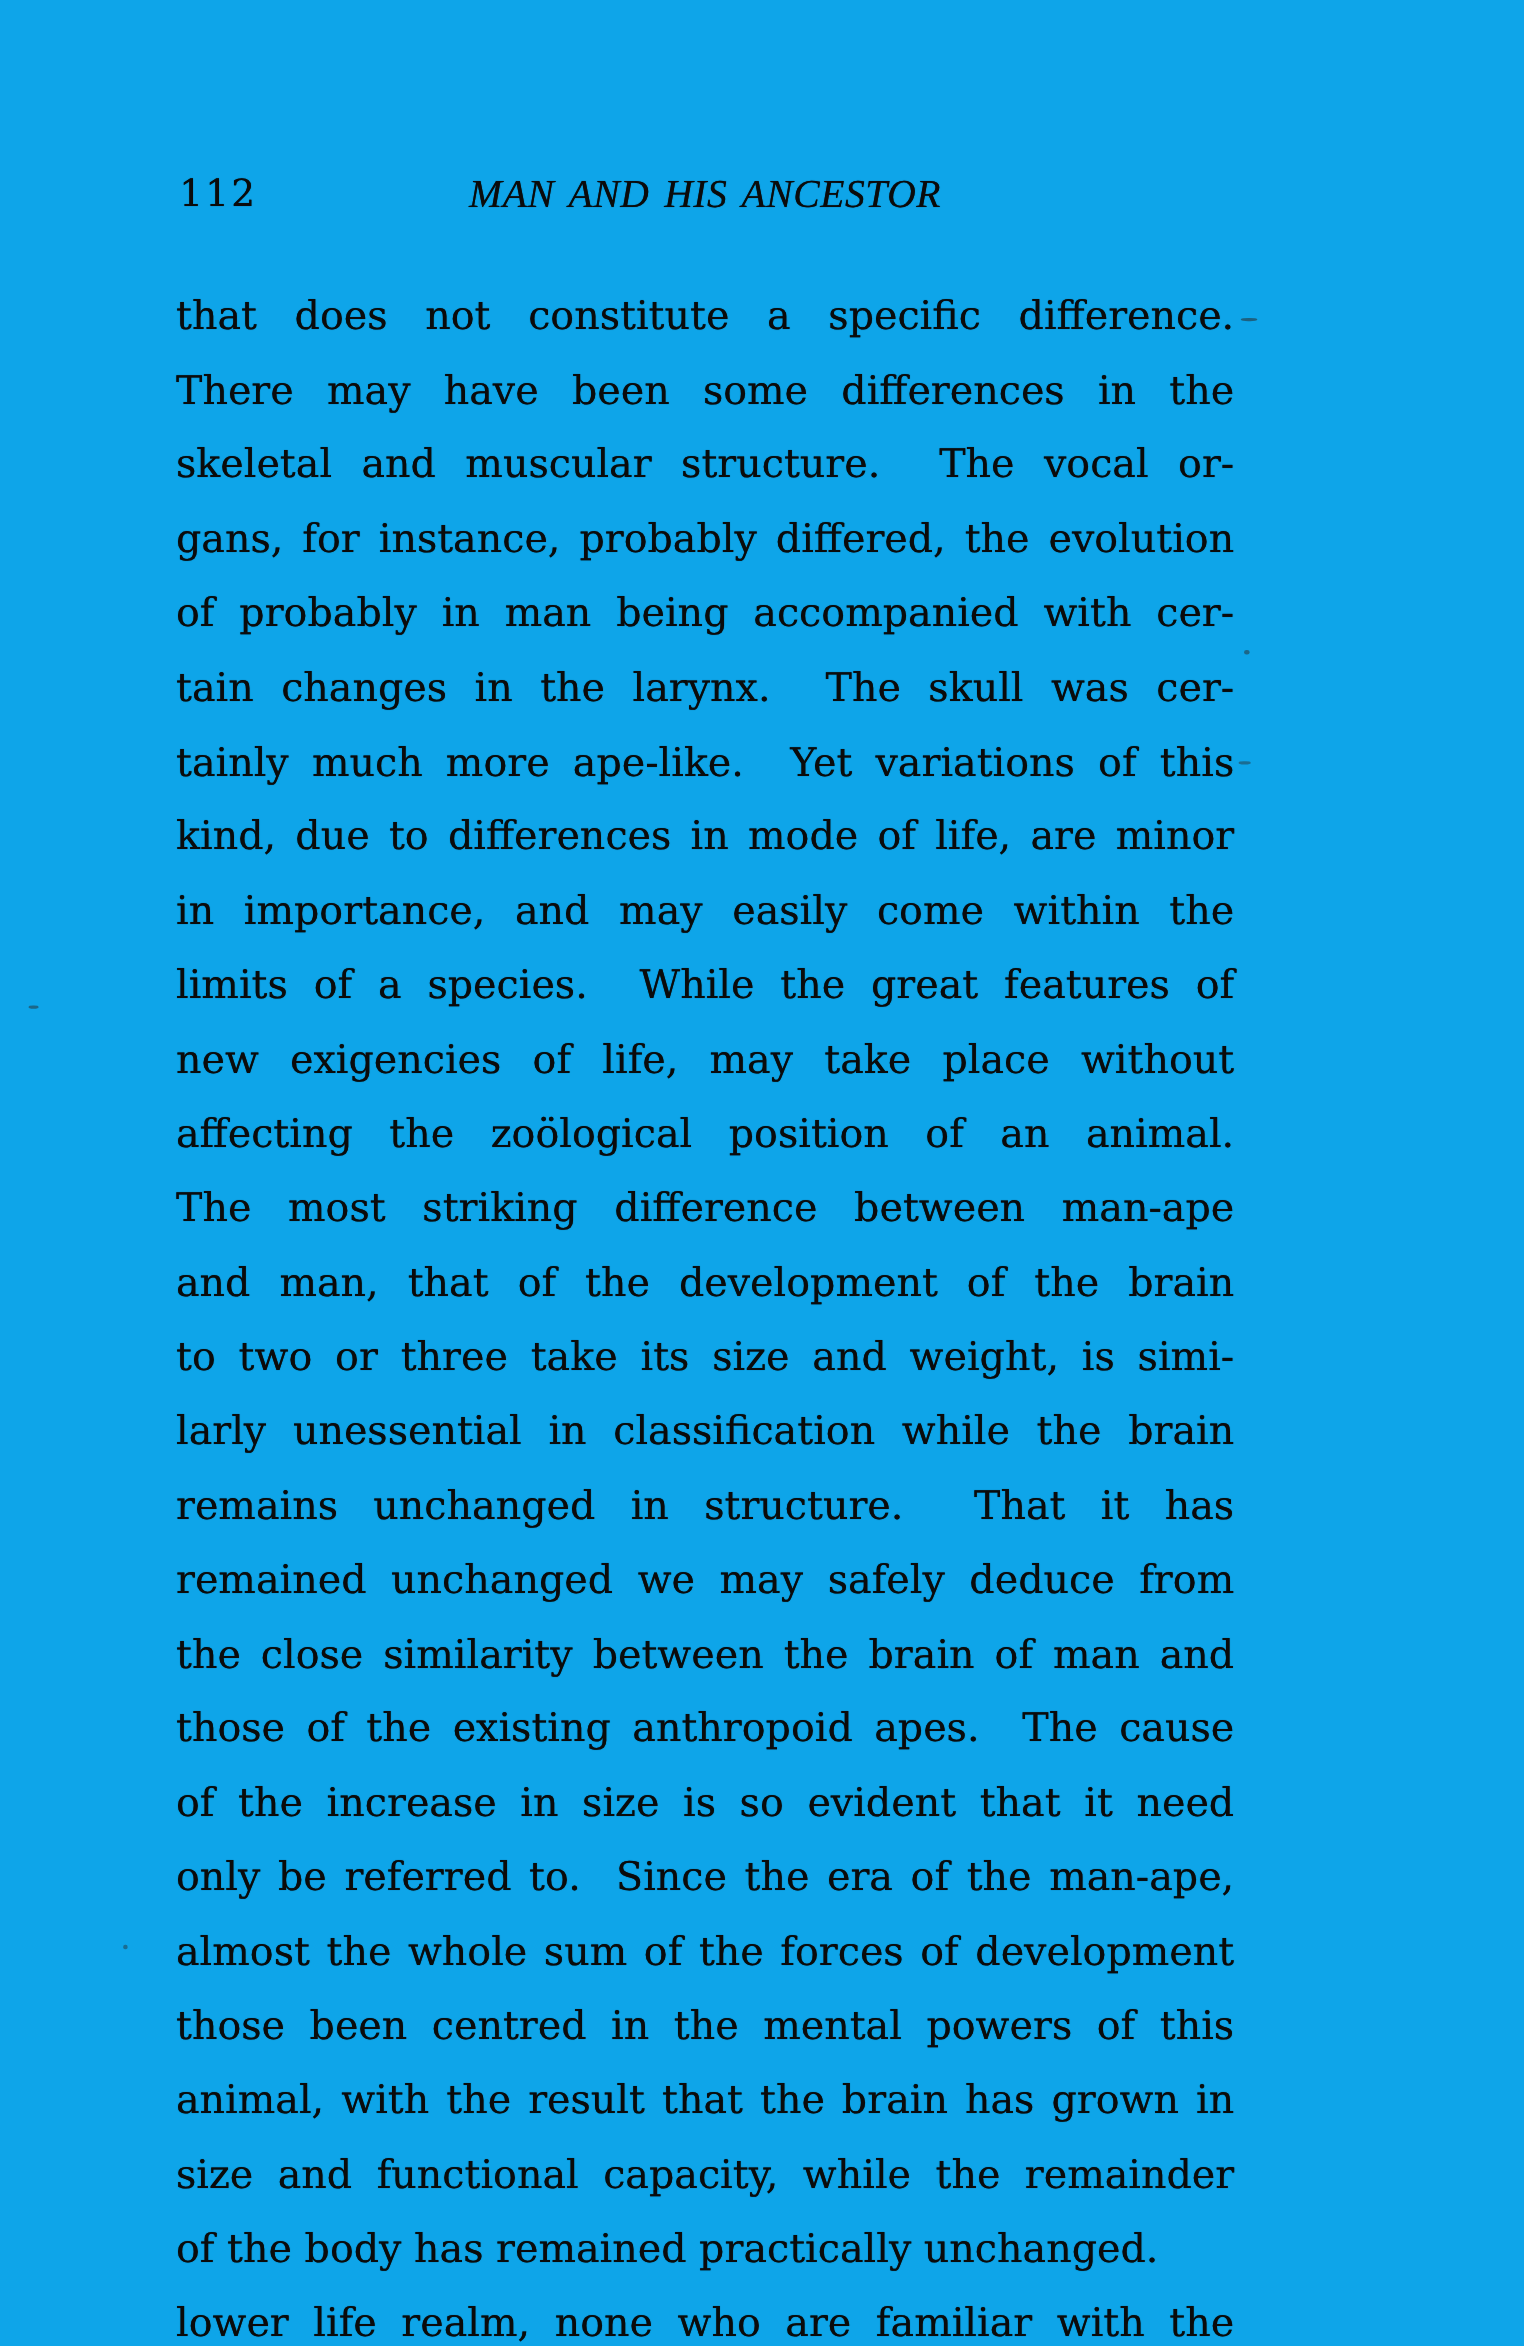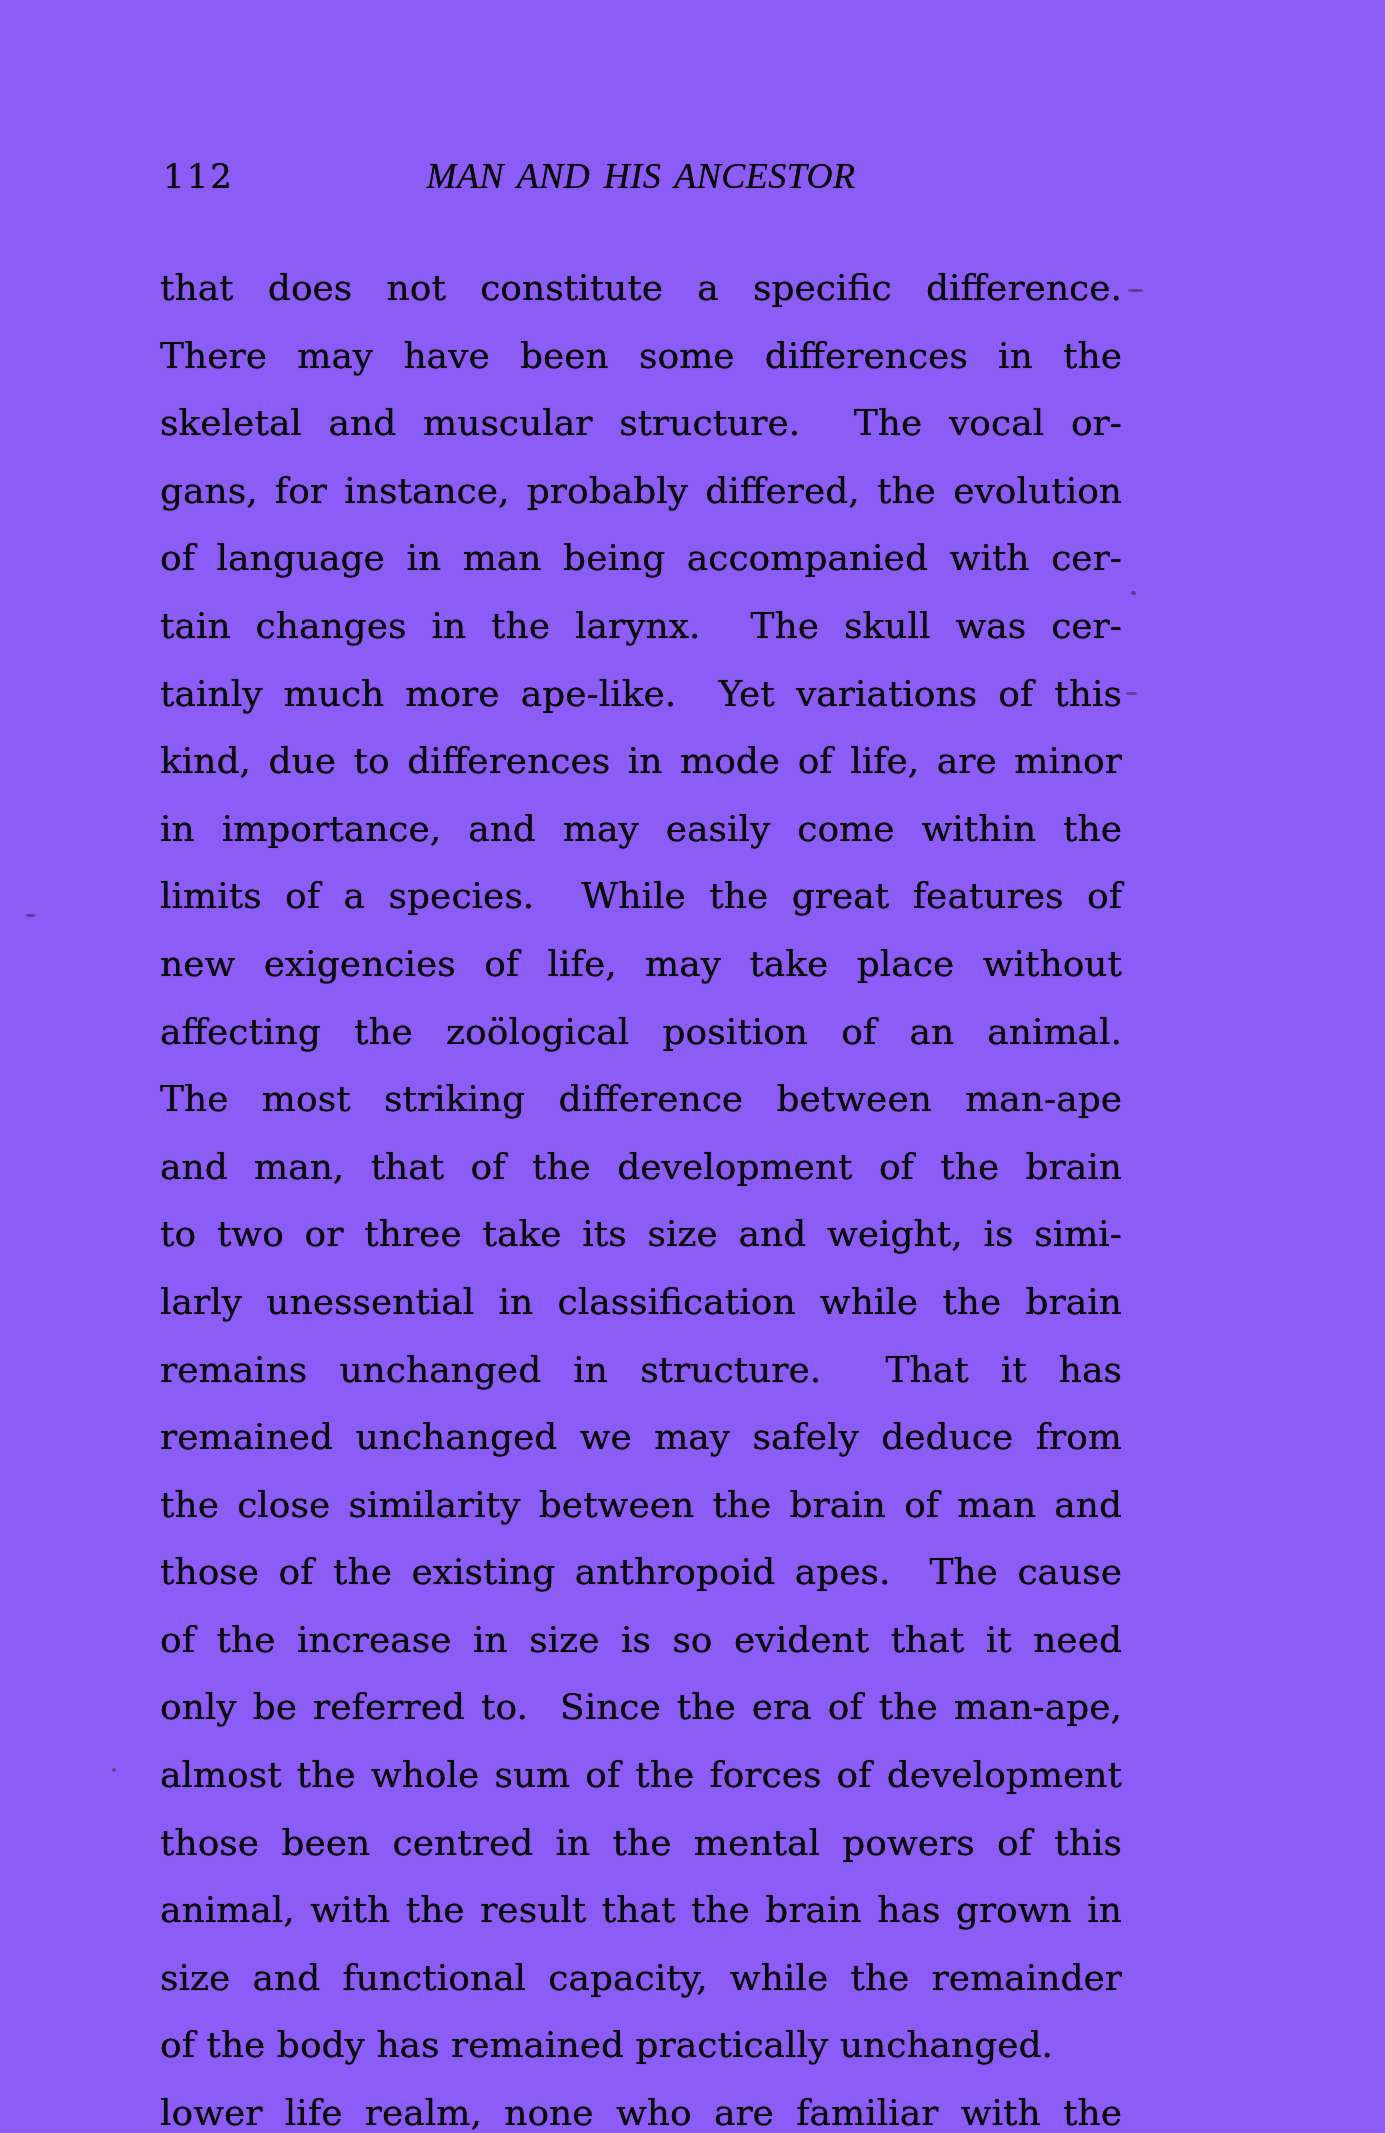--- a/index.html
+++ b/index.html
@@ -4,21 +4,21 @@
 <style>
   html, body {
     margin: 0;
     padding: 0;
     background: #ffffff;
   }
   .page {
     position: relative;
     width: 1385px;
     height: 2133px;
-    background: #8b5cf6;
+    background: #0ea5e9;
     overflow: hidden;
     font-family: "DejaVu Serif", "Liberation Serif", serif;
     color: #0b0b0b;
   }
   
   .page-number {
     position: absolute;
     left: 163px;
     top: 155px;
     font-size: 34px;
@@ -81,21 +81,21 @@
 
   <div class="page-number">112</div>
 
   <div class="running-title">MAN AND HIS ANCESTOR</div>
 
   <div class="body-text">
     <div class="bline">that does not constitute a specific difference.</div>
     <div class="bline">There may have been some differences in the</div>
     <div class="bline">skeletal and muscular structure.&nbsp; The vocal or-</div>
     <div class="bline">gans, for instance, probably differed, the evolution</div>
-    <div class="bline">of language in man being accompanied with cer-</div>
+    <div class="bline">of probably in man being accompanied with cer-</div>
     <div class="bline">tain changes in the larynx.&nbsp; The skull was cer-</div>
     <div class="bline">tainly much more ape-like.&nbsp; Yet variations of this</div>
     <div class="bline">kind, due to differences in mode of life, are minor</div>
     <div class="bline">in importance, and may easily come within the</div>
     <div class="bline">limits of a species.&nbsp; While the great features of</div>
     <div class="bline">new exigencies of life, may take place without</div>
     <div class="bline">affecting the zoölogical position of an animal.</div>
     <div class="bline">The most striking difference between man-ape</div>
     <div class="bline">and man, that of the development of the brain</div>
     <div class="bline">to two or three take its size and weight, is simi-</div>

